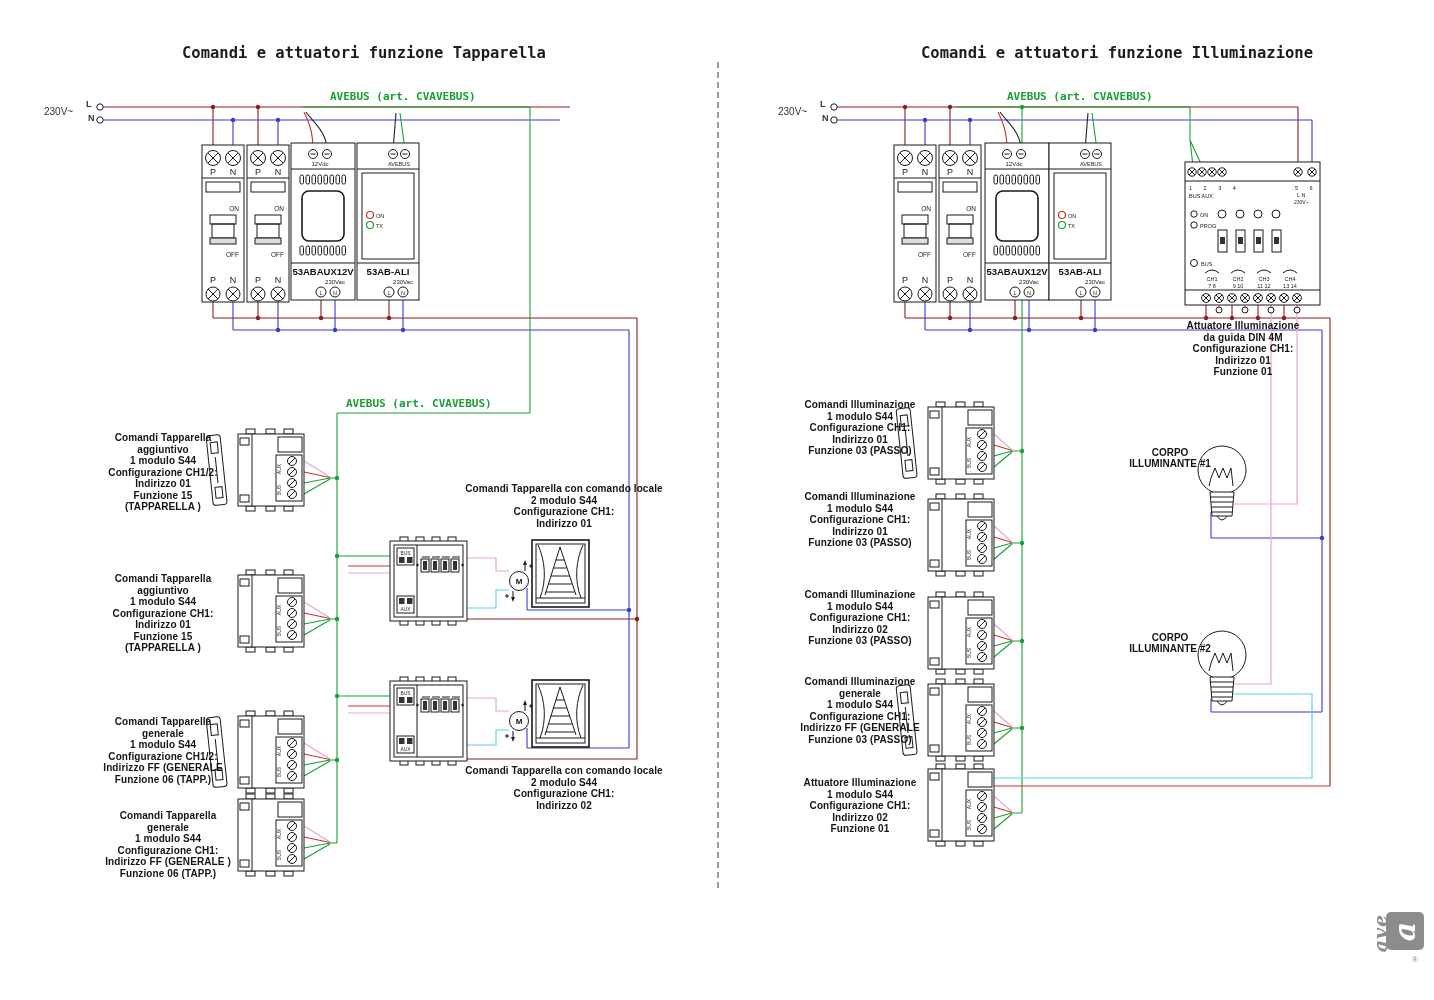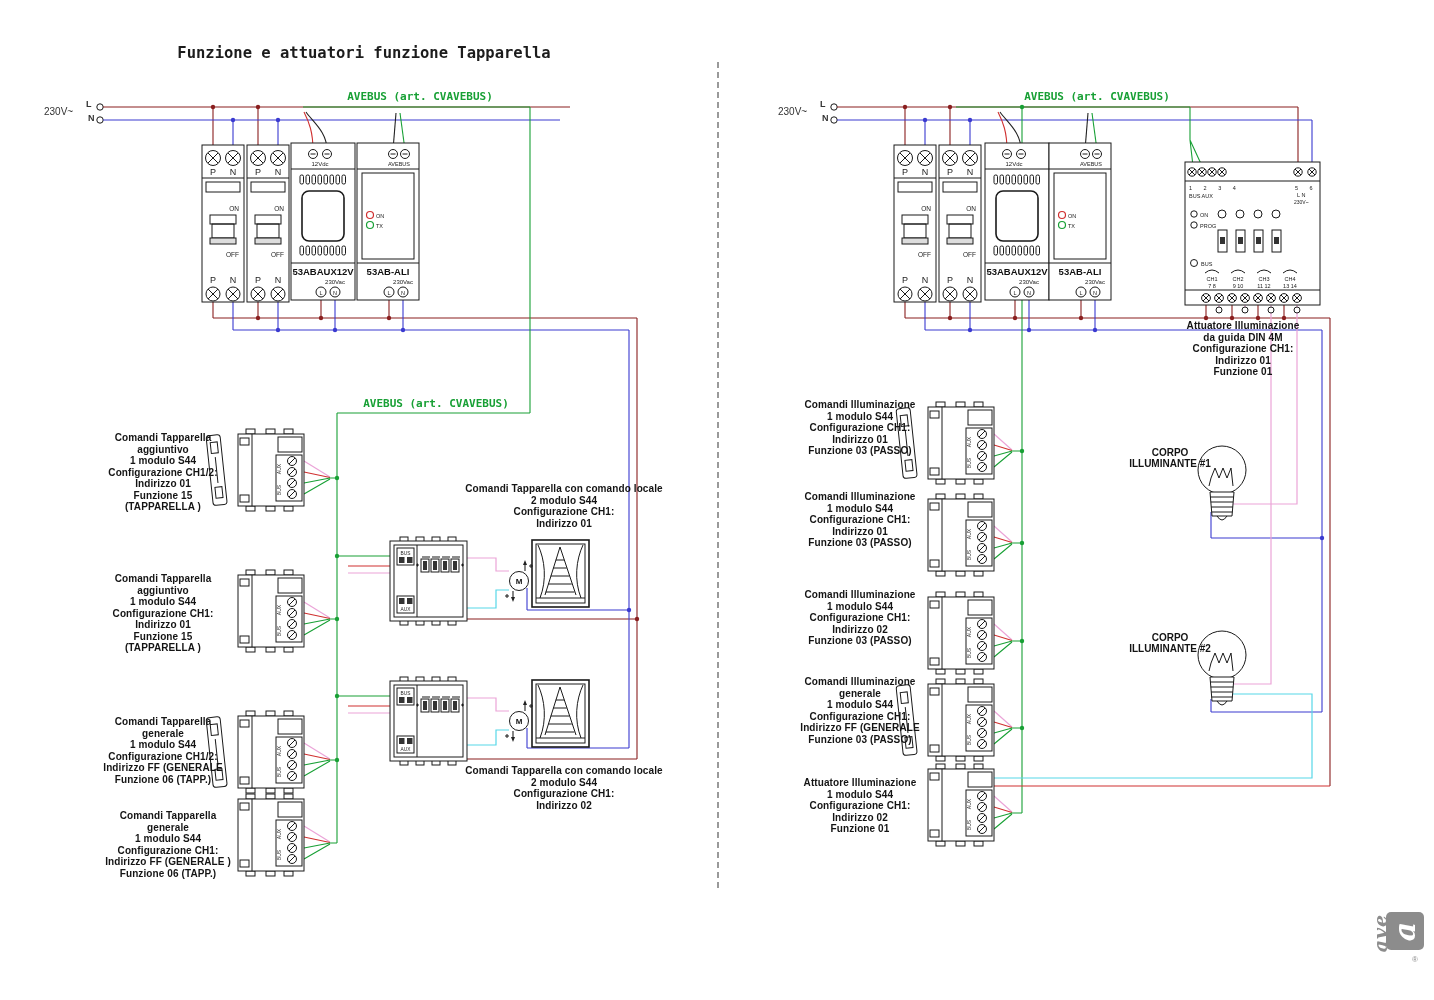--- a/index.html
+++ b/index.html
@@ -18,21 +18,21 @@
   .wp{fill:none;stroke:#eba4d8;stroke-width:1.2;}
   .wc{fill:none;stroke:#57d7e8;stroke-width:1.2;}
   .wk{fill:none;stroke:#222222;stroke-width:1.1;}
   .dl{fill:#8a1f1f;}.dn{fill:#3a3ad0;}.dg{fill:#18a035;}.dk{fill:#222;}
   .oc{fill:#fff;stroke:#1a1a1a;stroke-width:1;}
   .st{font-weight:bold;fill:#111;}
   .stn{fill:#222;}
   .title{position:absolute;font:600 15.5px "DejaVu Sans Mono",monospace;color:#1c1c1c;
          text-align:center;white-space:nowrap;}
   .buslbl{position:absolute;font:bold 11px "DejaVu Sans Mono",monospace;color:#18a035;
-          text-align:center;white-space:nowrap;}
+          white-space:nowrap;}
   .blk{position:absolute;font:bold 10px/11.5px "Liberation Sans",sans-serif;color:#141414;
        white-space:pre-line;letter-spacing:.1px;text-align:center;}
   .mains{position:absolute;font:10px "Liberation Sans",sans-serif;color:#333;}
   .ln{position:absolute;font:bold 9px "Liberation Sans",sans-serif;color:#333;}
   .lamp{position:absolute;font:bold 10px/11px "Liberation Sans",sans-serif;color:#141414;
         text-align:center;white-space:pre-line;width:130px;}
   .divider{position:absolute;left:717px;top:62px;height:826px;width:0;
            border-left:2px dashed #9a9a9a;}
   .logo-square{position:absolute;left:1386px;top:912px;width:38px;height:38px;background:#8c8c8c;
                border-radius:5px;display:flex;align-items:center;justify-content:center;}
@@ -425,21 +425,22 @@
         <path class="dev2" d="M1268 295 L1274 301 M1274 295 L1268 301"></path>
     <circle cx="1284" cy="298" r="4.4" class="dev2"></circle>
         <path class="dev2" d="M1281 295 L1287 301 M1287 295 L1281 301"></path>
     <circle cx="1297" cy="298" r="4.4" class="dev2"></circle>
         <path class="dev2" d="M1294 295 L1300 301 M1300 295 L1294 301"></path>
   </g>
 </svg>
 
 <div class="divider"></div>
 
-<div class="title" style="left:114px;top:44px;width:500px;">Funzione e attuatori funzione Tapparella</div>
+<div class="title" style="left:114px;top:44px;width:500px;">Comandi e attuatori funzione Tapparella</div>
+<div class="title" style="left:867px;top:44px;width:500px;">Comandi e attuatori funzione Illuminazione</div>
 
 <div class="buslbl" style="left:330px;top:90px;width:180px;">AVEBUS (art. CVAVEBUS)</div>
 <div class="buslbl" style="left:346px;top:397px;width:180px;">AVEBUS (art. CVAVEBUS)</div>
 <div class="buslbl" style="left:1007px;top:90px;width:180px;">AVEBUS (art. CVAVEBUS)</div>
 
 <div class="mains" style="left:44px;top:106px;">230V~</div>
 <div class="ln" style="left:86px;top:99px;">L</div>
 <div class="ln" style="left:88px;top:113px;">N</div>
 
 <div class="mains" style="left:778px;top:106px;">230V~</div>

